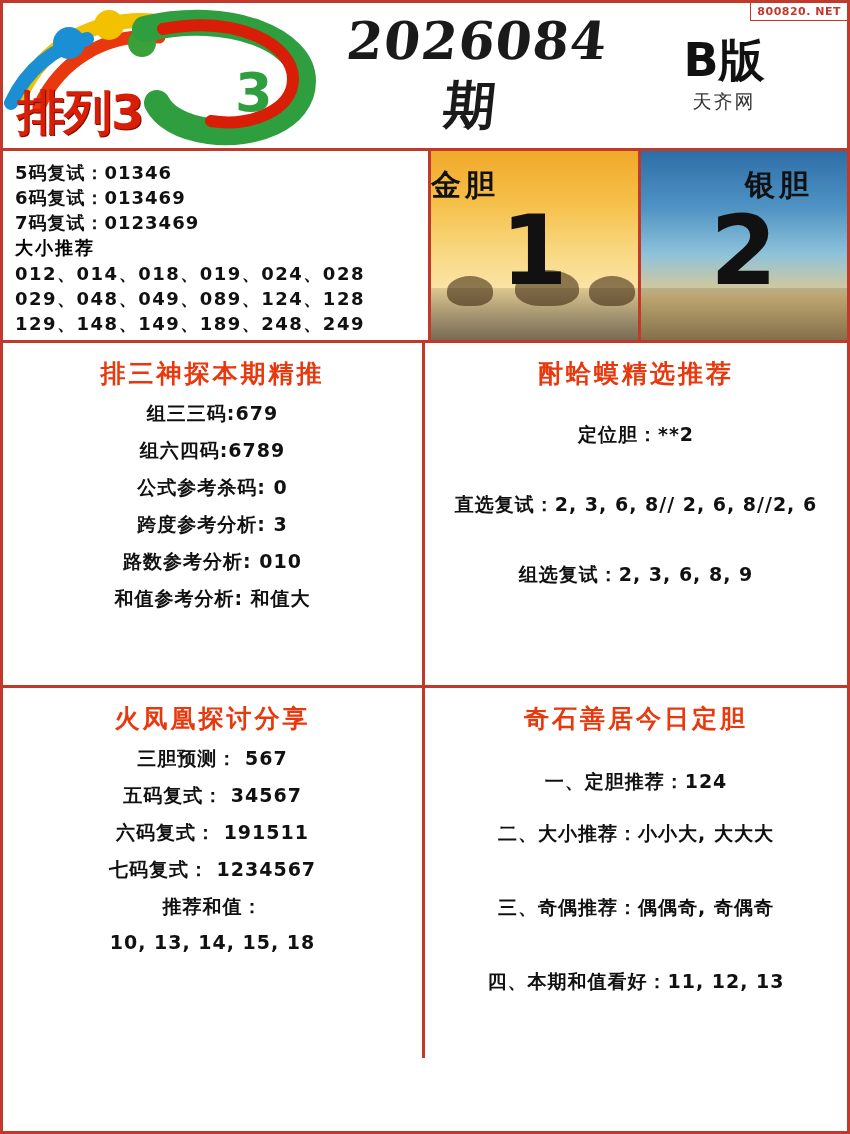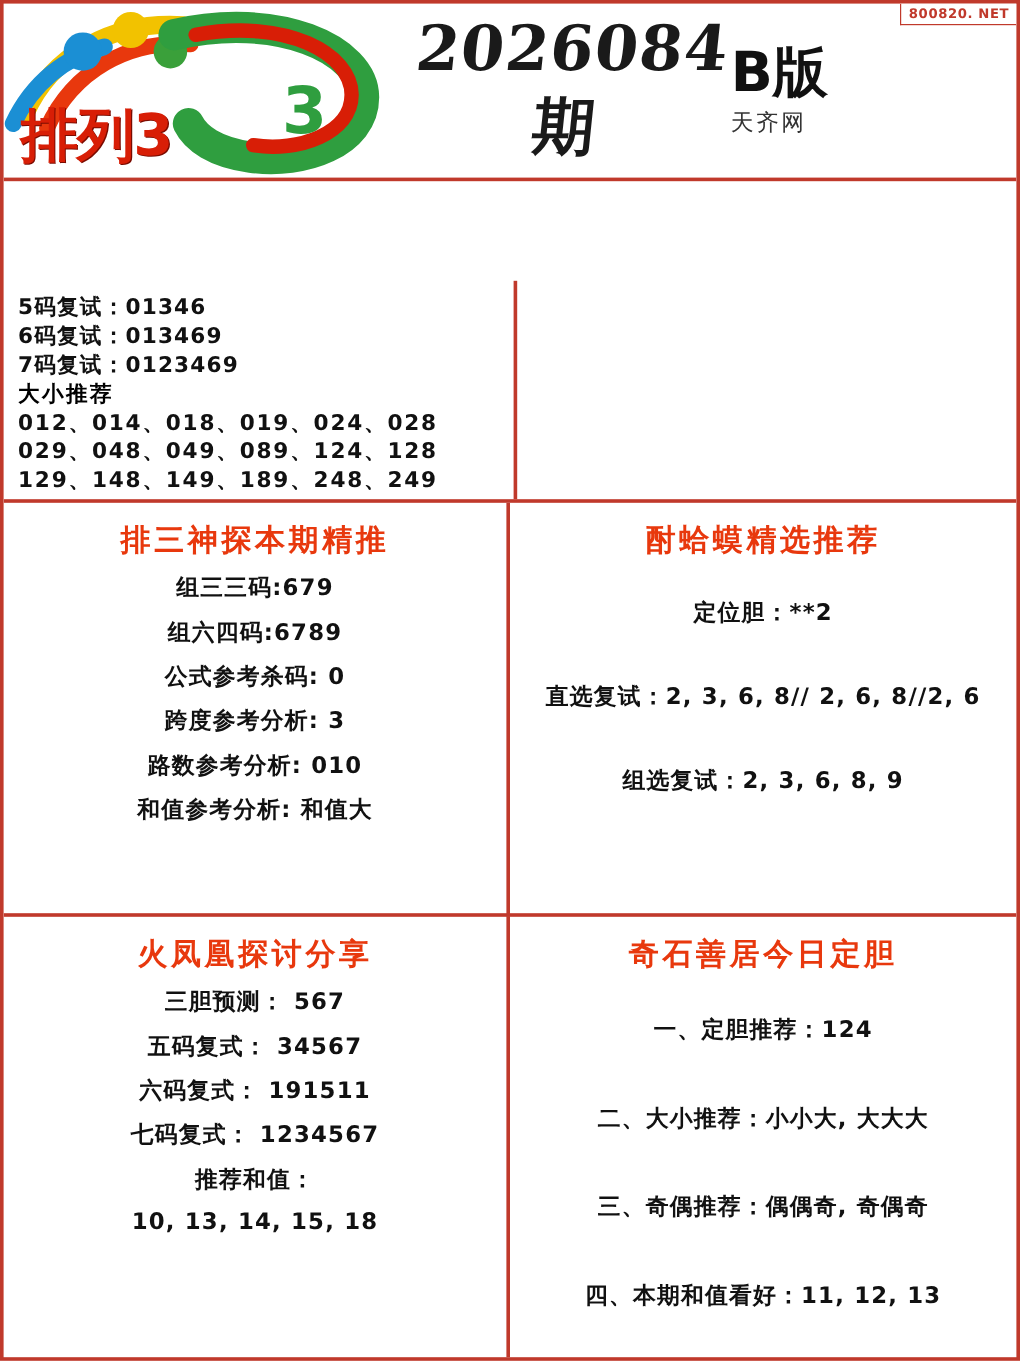--- a/index.html
+++ b/index.html
@@ -67,21 +67,21 @@
     font-size:52px;
     font-weight:bold;
     color:#1a1a1a;
     letter-spacing:1px;
     font-family:"DejaVu Serif","Liberation Serif",serif;
     transform:skewX(-6deg);
     margin-left:-10px;
   }
   .brandbox{
     flex:0 0 230px;
-    text-align:left;
+    text-align:center;
     padding-right:8px;
   }
   .brandbox .ver{
     font-size:46px;
     font-weight:bold;
     color:#111;
     line-height:1;
     letter-spacing:0;
   }
   .brandbox .site-cn{
@@ -96,23 +96,22 @@
     color:#111;
     font-family:"DejaVu Serif","Liberation Serif",serif;
     margin-top:2px;
     letter-spacing:0px;
   }
 
   
   .row-top{
     display:flex;
     border-bottom:3px solid #c0392b;
-    height:268px;
-    box-sizing:border-box;
-    align-items:flex-end;
+    height:192px;
+    box-sizing:border-box;
   }
   .left-list{
     flex:0 0 428px;
     border-right:3px solid #c0392b;
     box-sizing:border-box;
     padding:10px 12px 4px 12px;
     display:flex;
     flex-direction:column;
     justify-content:space-between;
   }
@@ -304,19 +303,19 @@
       <div class="item">五码复式： 34567</div>
       <div class="item">六码复式： 191511</div>
       <div class="item">七码复式： 1234567</div>
       <div class="item">推荐和值：</div>
       <div class="item">10, 13, 14, 15, 18</div>
     </div>
 
     <div class="cell r2">
       <div class="cell-title">奇石善居今日定胆</div>
       <div class="item sp" style="margin-top:34px;">一、定胆推荐：124</div>
-      <div class="item sp" style="margin-top:48px;">二、大小推荐：小小大, 大大大</div>
+      <div class="item sp" style="margin-top:26px;">二、大小推荐：小小大, 大大大</div>
       <div class="item sp" style="margin-top:48px;">三、奇偶推荐：偶偶奇, 奇偶奇</div>
       <div class="item sp" style="margin-top:48px;">四、本期和值看好：11, 12, 13</div>
     </div>
 
   </div>
 </div>
 
 </body></html>

